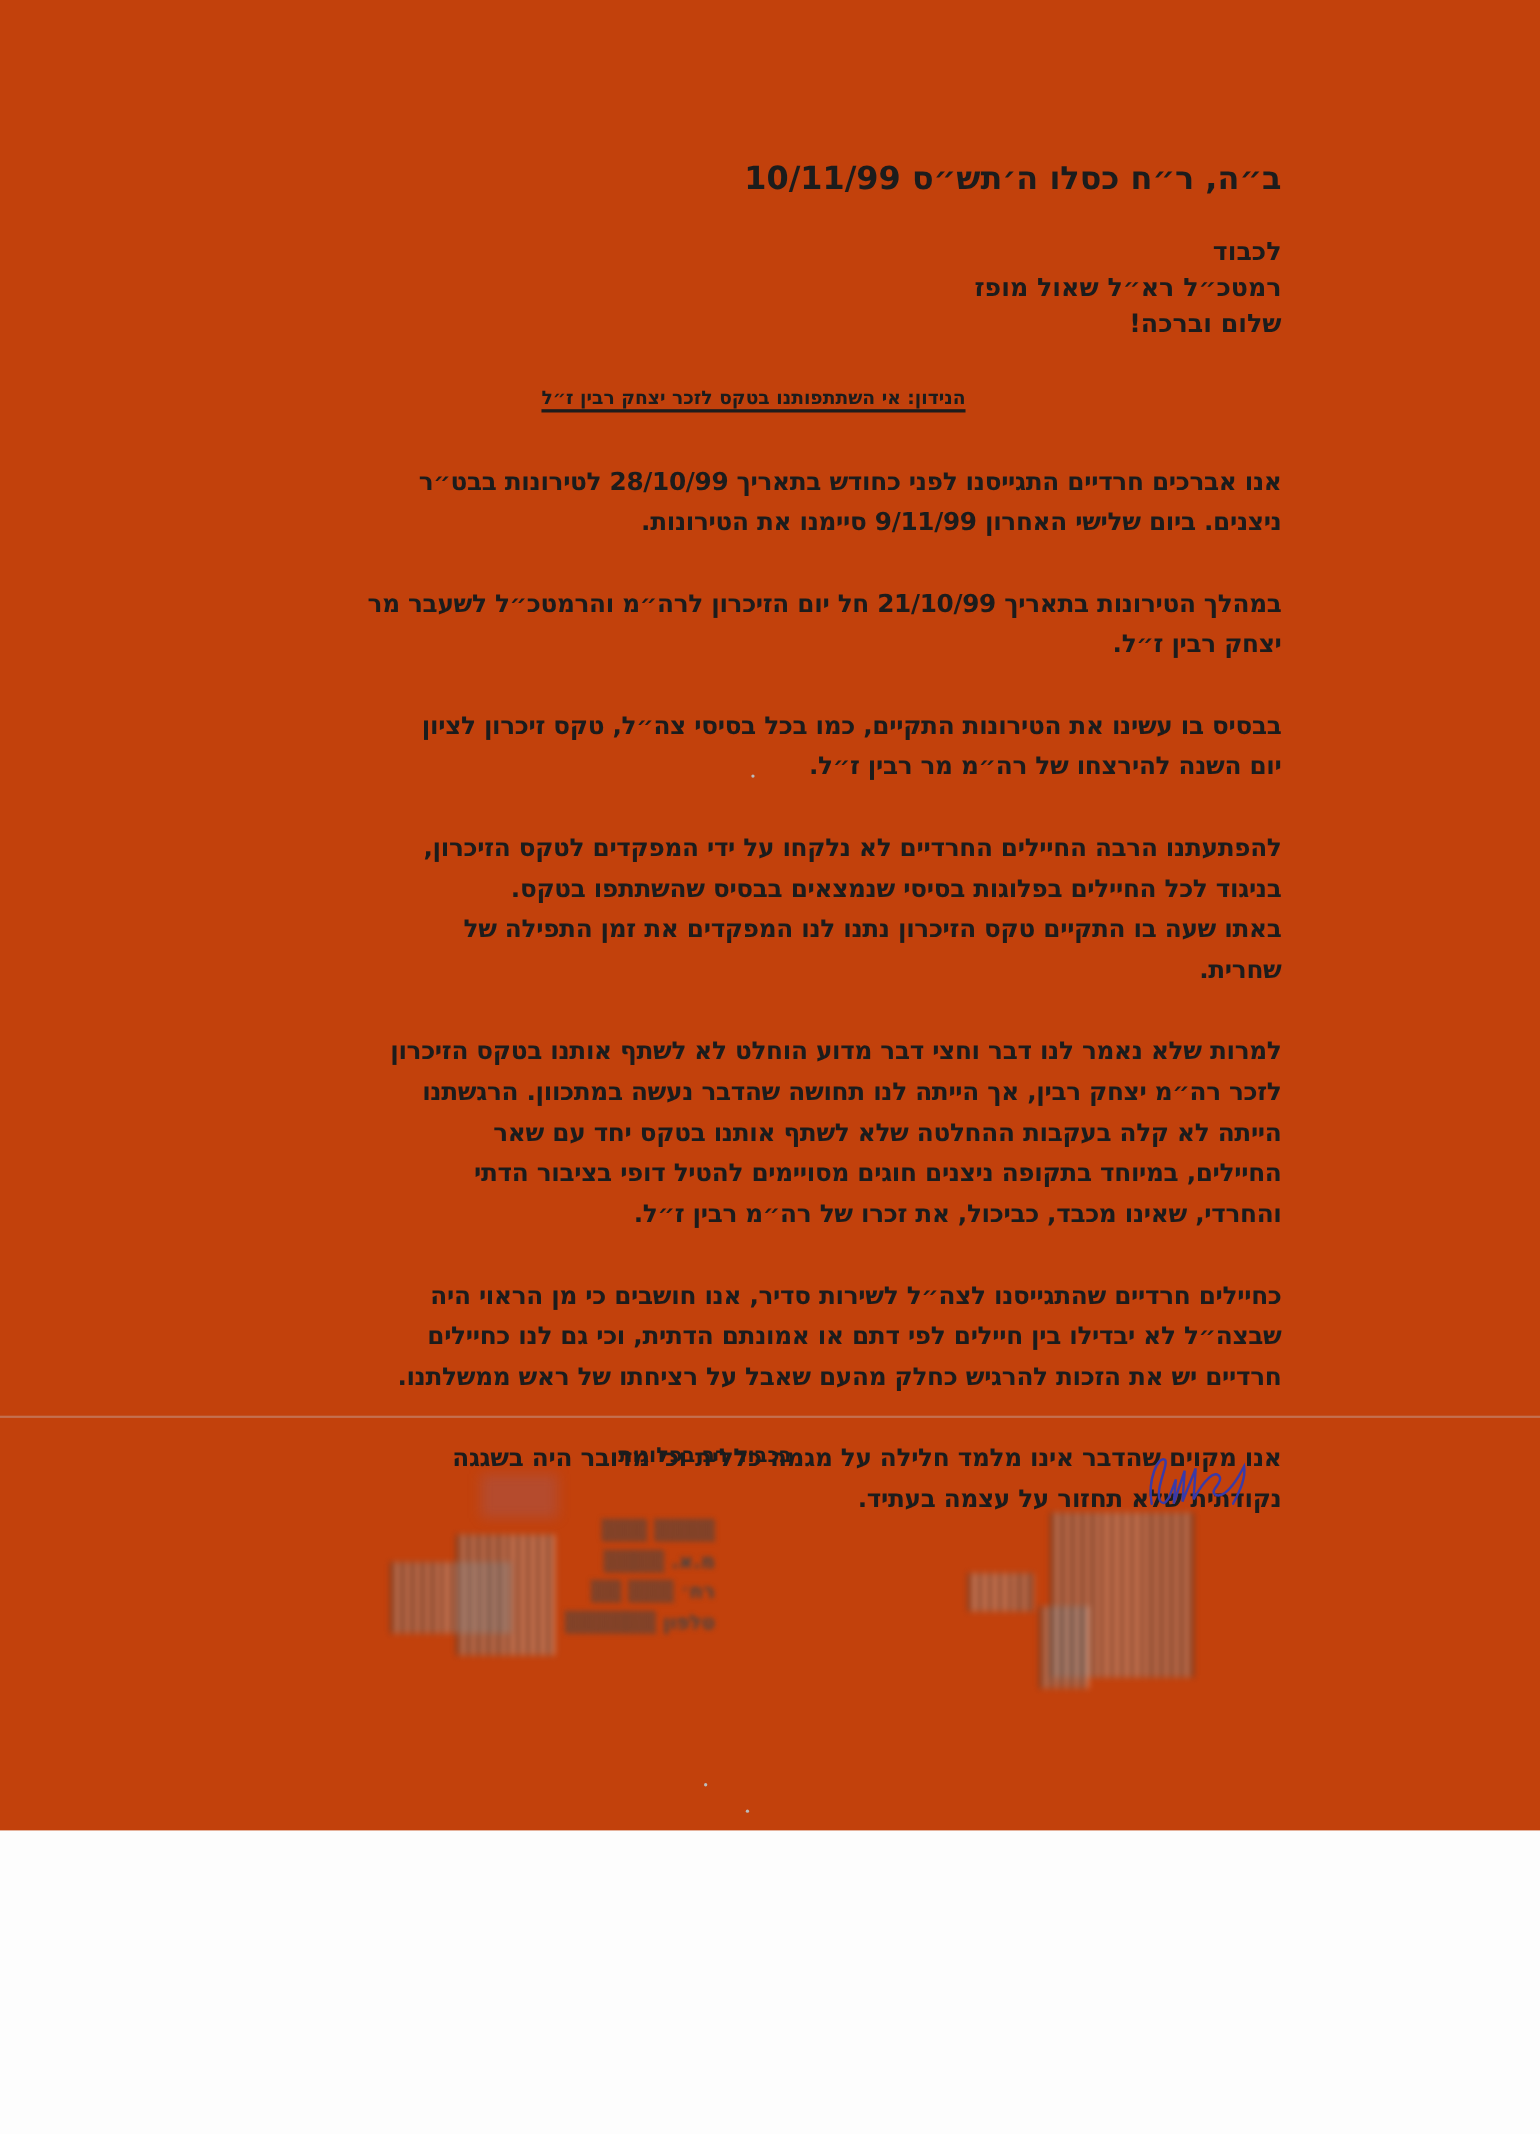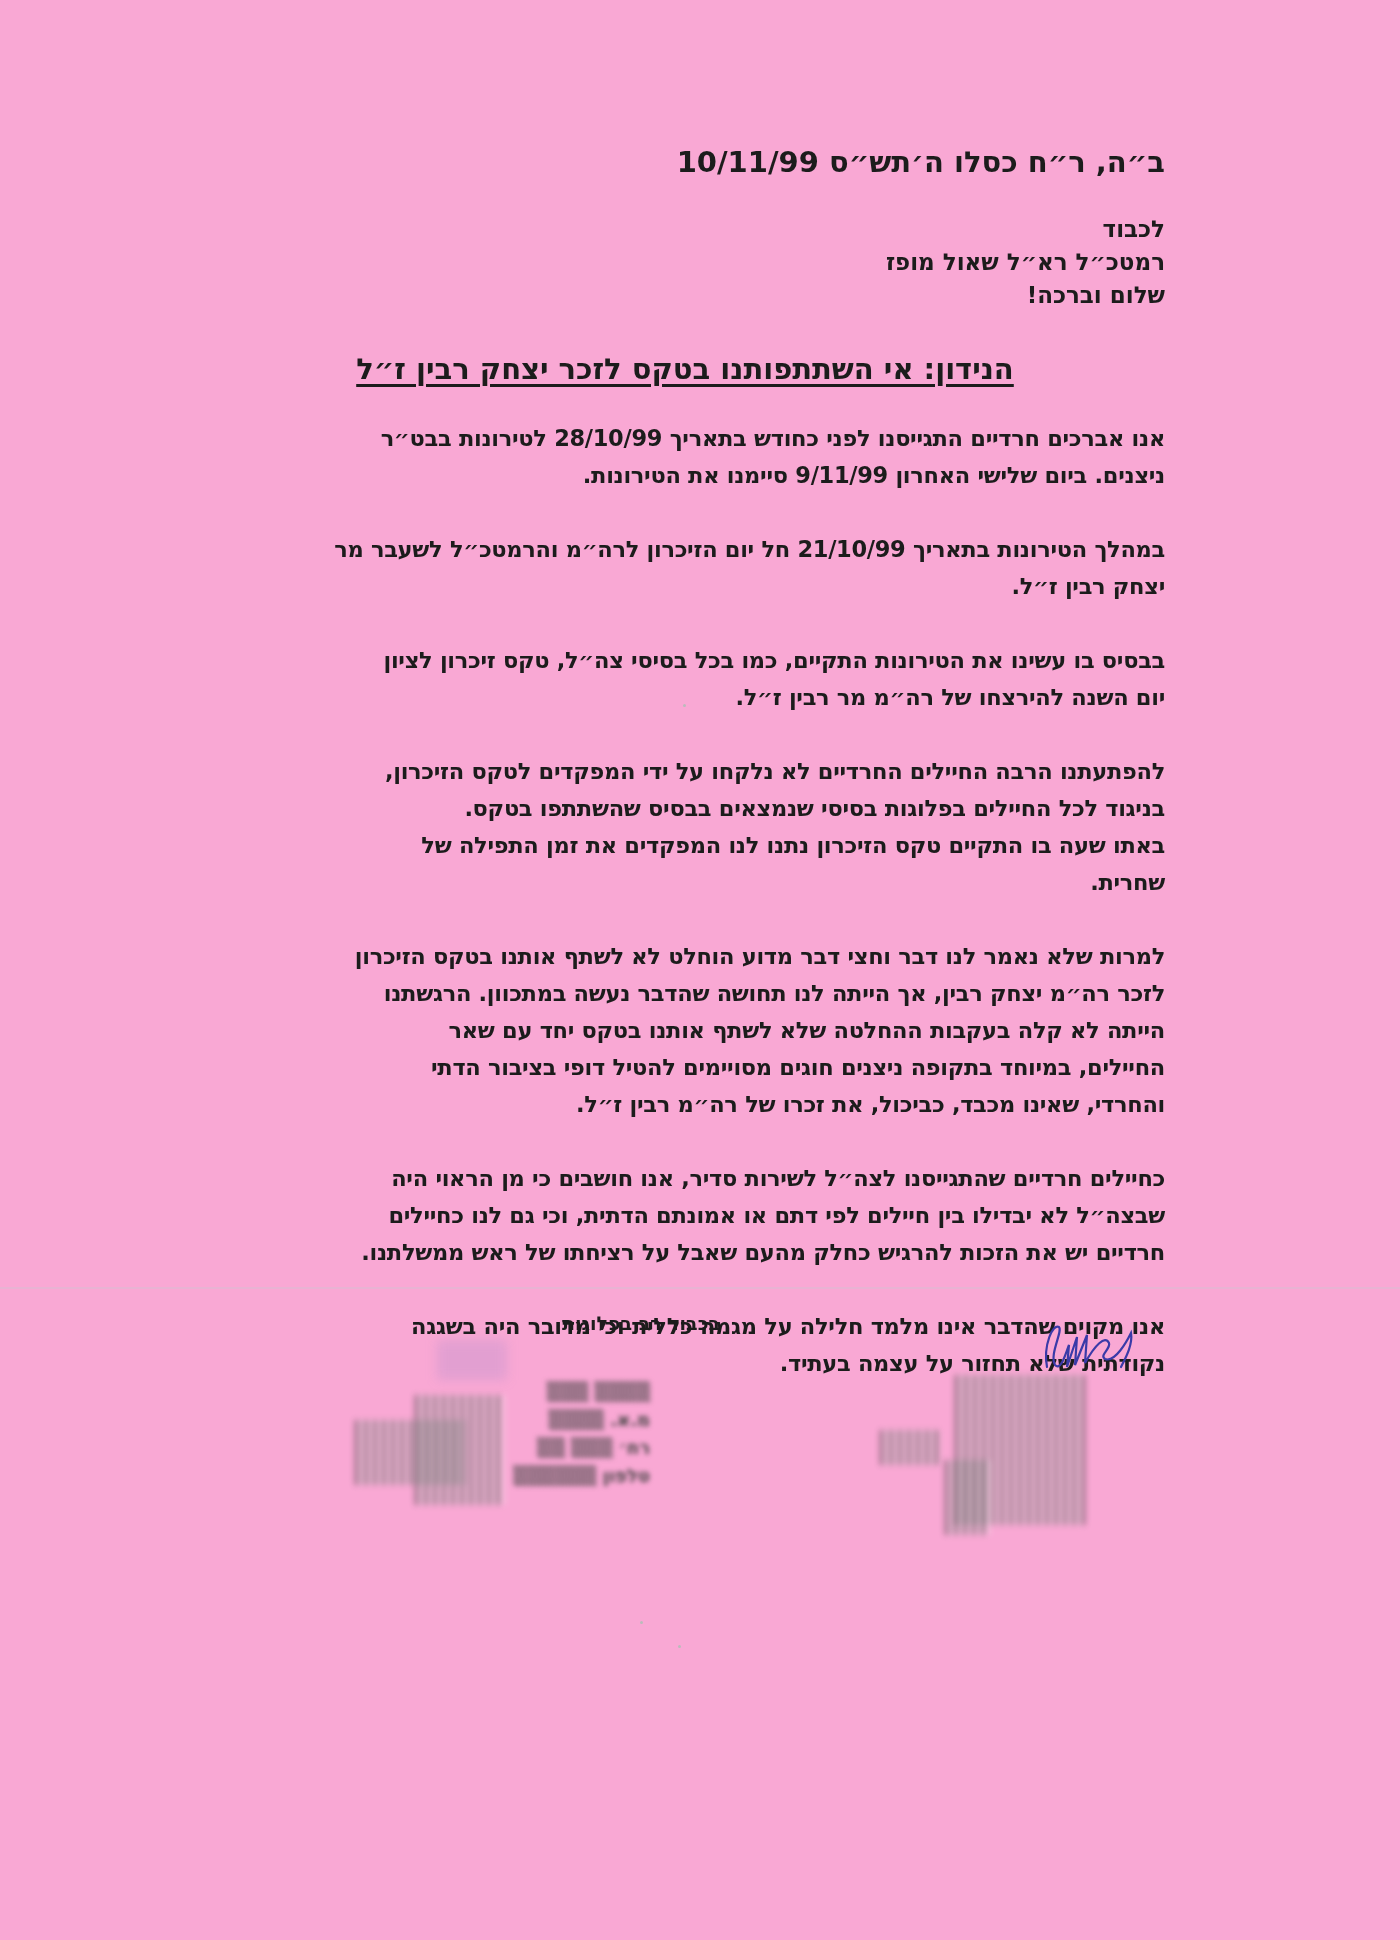--- a/index.html
+++ b/index.html
@@ -1,23 +1,23 @@
 <!DOCTYPE html>
 <html><head>
 <meta charset="utf-8">
 <style>
   html, body { margin:0; padding:0; }
   body { width:1400px; height:1940px; background:#fdfdfd; position:relative; overflow:hidden;
          font-family:"DejaVu Sans", sans-serif; color:#1c1c1c; }
-  .page { position:absolute; left:0; top:0; width:1400px; height:1940px; background:#f9a8d4; }
+  .page { position:absolute; left:0; top:0; width:1400px; height:1664px; background:#c2410c; }
   .rtl { direction:rtl; unicode-bidi:embed; }
   .date { position:absolute; right:235px; top:145px; font-size:29px; font-weight:bold; white-space:nowrap; }
   .addr { position:absolute; right:235px; top:213px; font-size:23px; font-weight:bold; line-height:33px; }
   .addr div { white-space:nowrap; }
-  .subject { position:absolute; left:0; width:1370px; top:352px; text-align:center; font-size:29px; font-weight:bold; }
+  .subject { position:absolute; left:0; width:1370px; top:352px; text-align:center; font-size:17px; font-weight:bold; }
   .subject span { text-decoration:underline; text-decoration-thickness:3px; text-underline-offset:5px; }
   .body { position:absolute; right:235px; width:955px; top:420px; font-size:22.5px; font-weight:bold; line-height:37px; letter-spacing:-0.3px; }
   .para { margin:0 0 37px 0; }
   .para div { white-space:nowrap; }
   .closing { position:absolute; left:562px; top:1312px; font-size:19px; font-weight:bold; white-space:nowrap; }
   .sig { position:absolute; left:1035px; top:1315px; width:120px; height:60px; }
   .blur { position:absolute; filter:blur(3px);
           background:repeating-linear-gradient(90deg, rgba(60,60,60,0.75) 0 4px, rgba(255,255,255,0.4) 4px 9px); opacity:.75; }
   .blur-light { position:absolute; filter:blur(6px); background:rgba(120,120,200,0.18); }
   .stamp-text { position:absolute; left:490px; top:1378px; width:160px; font-size:18px; font-weight:bold;

